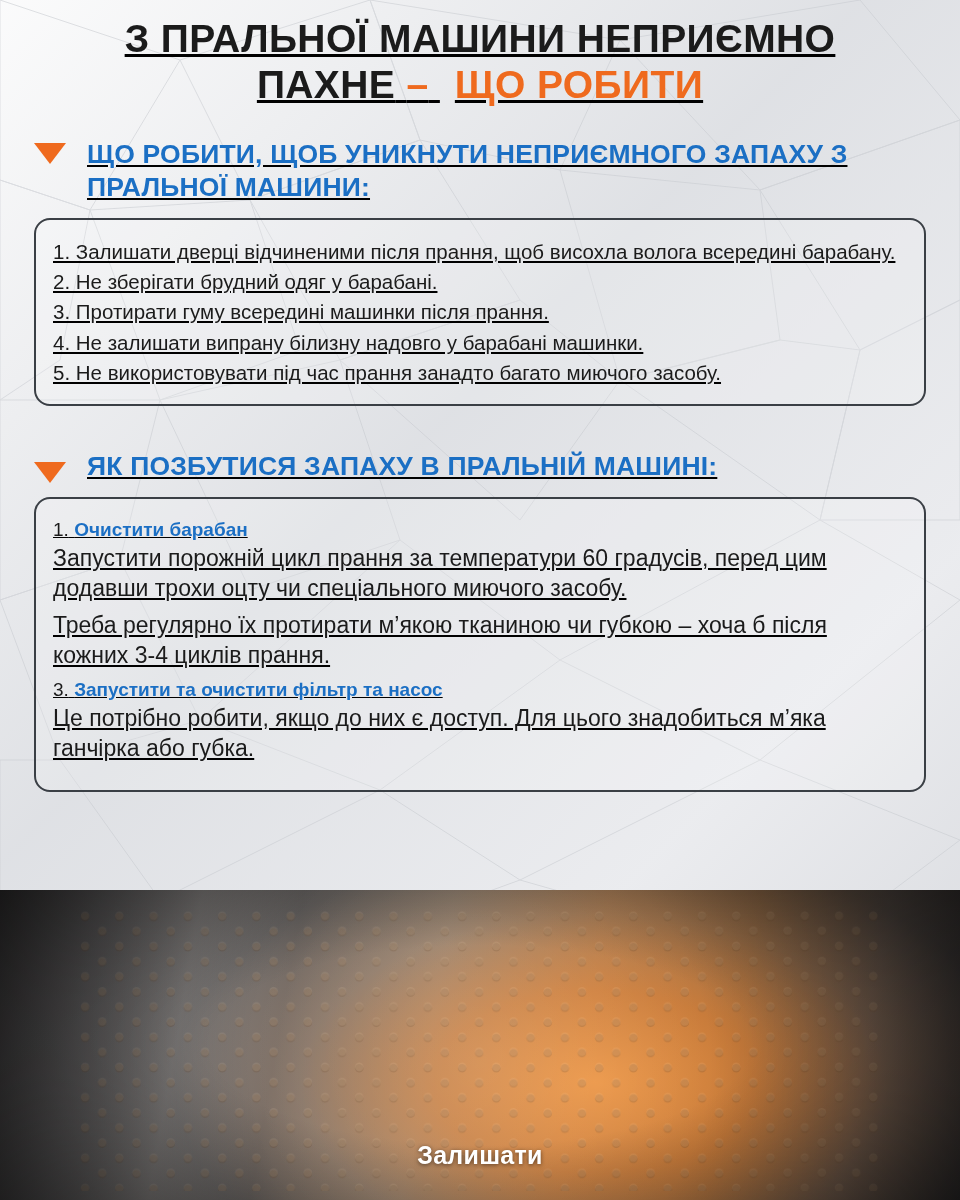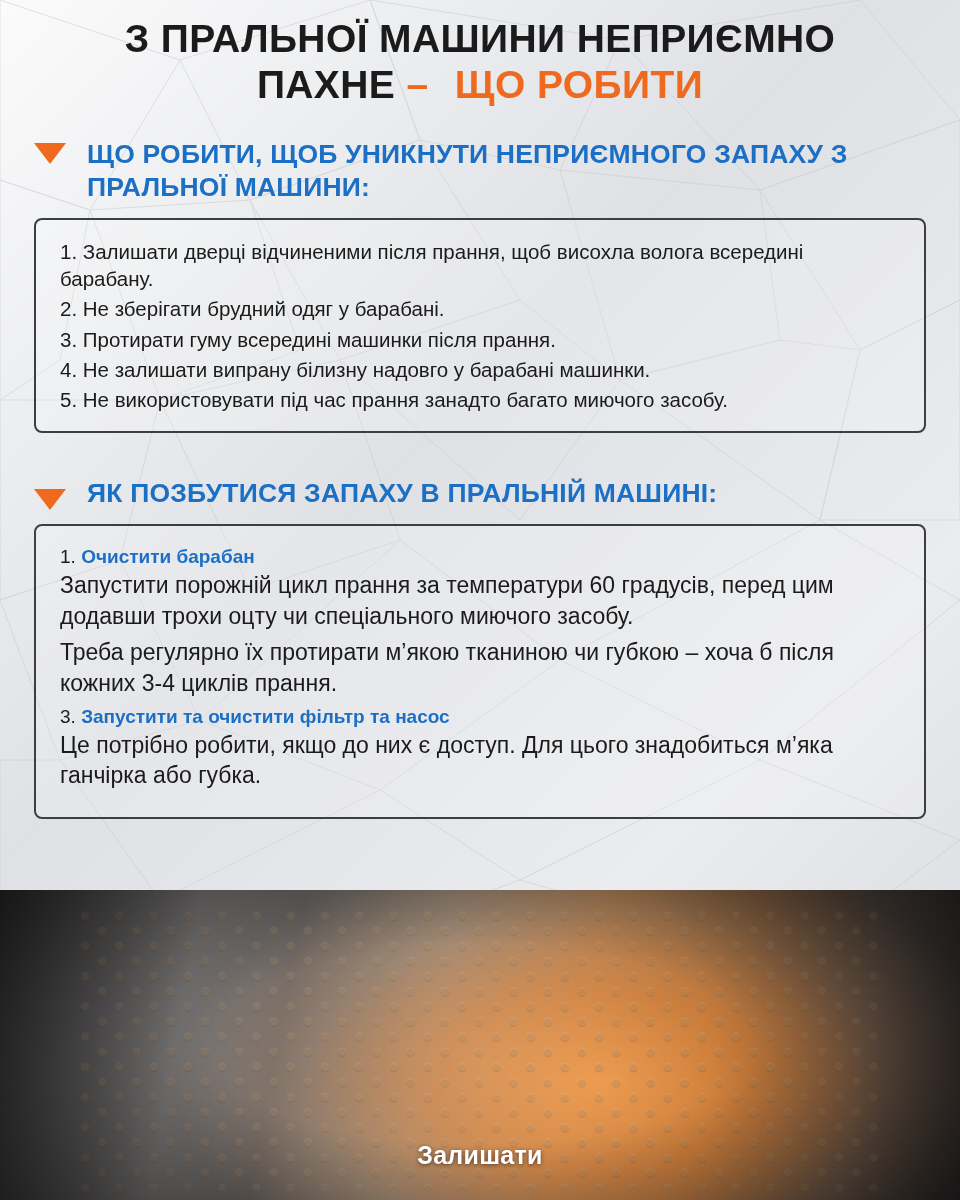--- a/index.html
+++ b/index.html
@@ -15,20 +15,21 @@
   }
 
   .poster {
     position: relative;
     width: 960px;
     height: 1200px;
     overflow: hidden;
     background:
       linear-gradient(135deg, rgba(255,255,255,0.85) 0%, rgba(222,224,228,0.85) 40%, rgba(236,237,240,0.85) 70%, rgba(210,212,217,0.85) 100%),
       #e4e5e8;
+    text-decoration: underline;
   }
 
   
   .bg-facets {
     position: absolute;
     inset: 0;
     pointer-events: none;
     opacity: 0.55;
   }
 
@@ -87,22 +88,22 @@
     font-weight: bold;
     color: #1b6fc4;
     line-height: 1.24;
     text-transform: uppercase;
     letter-spacing: 0.2px;
   }
 
   
   .panel {
     border: 2px solid #3a3f45;
-    border-radius: 8px;
-    padding: 18px 22px 18px 24px;
+    border-radius: 16px;
+    padding: 18px 22px 18px 17px;
     margin: 0 12px;
     background: rgba(255,255,255,0.18);
   }
   .panel.second {
     padding-bottom: 26px;
   }
 
   .item {
     font-size: 20.5px;
     line-height: 1.33;

